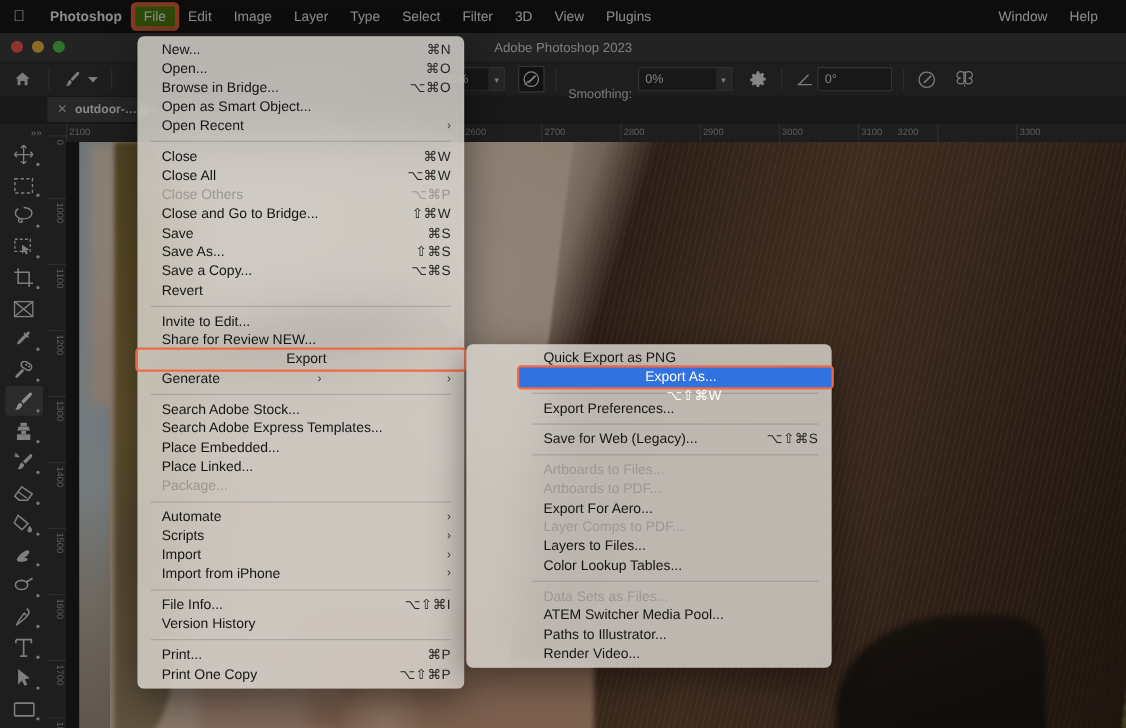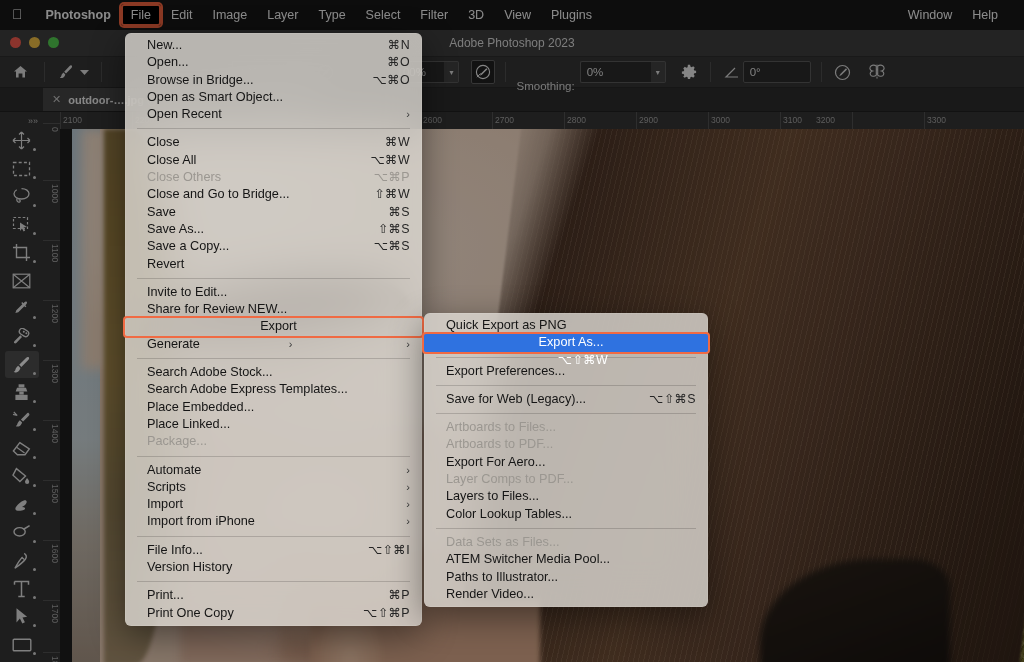--- a/index.html
+++ b/index.html
@@ -15,21 +15,21 @@
   .macbar{
     position:absolute;left:0;top:0;width:1024px;height:30px;
     background:#161616;color:#e8e8e8;
     display:flex;align-items:center;
     font-size:12.5px;
   }
   .macbar .apple{padding:0 13px 0 12px;font-size:14px;line-height:1;position:relative;top:-1px;}
   .macbar .mitem{padding:4px 10px;white-space:nowrap;border-radius:3px;}
   .macbar .mitem.bold{font-weight:bold;}
   .macbar .mitem.sel{
-    background:#000000;
+    background:#4d7c0f;
     box-shadow:0 0 0 2px #e8603c inset, 0 0 0 2px #e8603c;
     border-radius:3px;
   }
   .macbar .spacer{flex:1;}
 
   
   .pswin{position:absolute;left:0;top:30px;width:1024px;height:632px;background:#323232;}
 
   .titlebar{
     position:relative;height:26px;background:#3b3b3b;
@@ -275,21 +275,21 @@
   .menu .sep{height:1px;background:rgba(0,0,0,.16);margin:5px 12px;}
   .menu .row.hl{background:#2f72e0;color:#ffffff;}
   .menu .row.hl .k{color:#ffffff;}
   .menu .row.outline{
     box-shadow:0 0 0 2px #f06a43;
     border-radius:2px;
     flex-direction:column;
   }
 
   #file-menu{left:125px;top:33px;width:297px;}
-  #export-menu{left:424px;top:313px;width:284px;}
+  #export-menu{left:424px;top:313px;width:284px;padding-left:48px;}
 </style>
 </head>
 <body>
 
 <div id="app">
 
   <div class="macbar">
     <span class="apple"></span>
     <span class="mitem bold">Photoshop</span>
     <span class="mitem sel">File</span>

